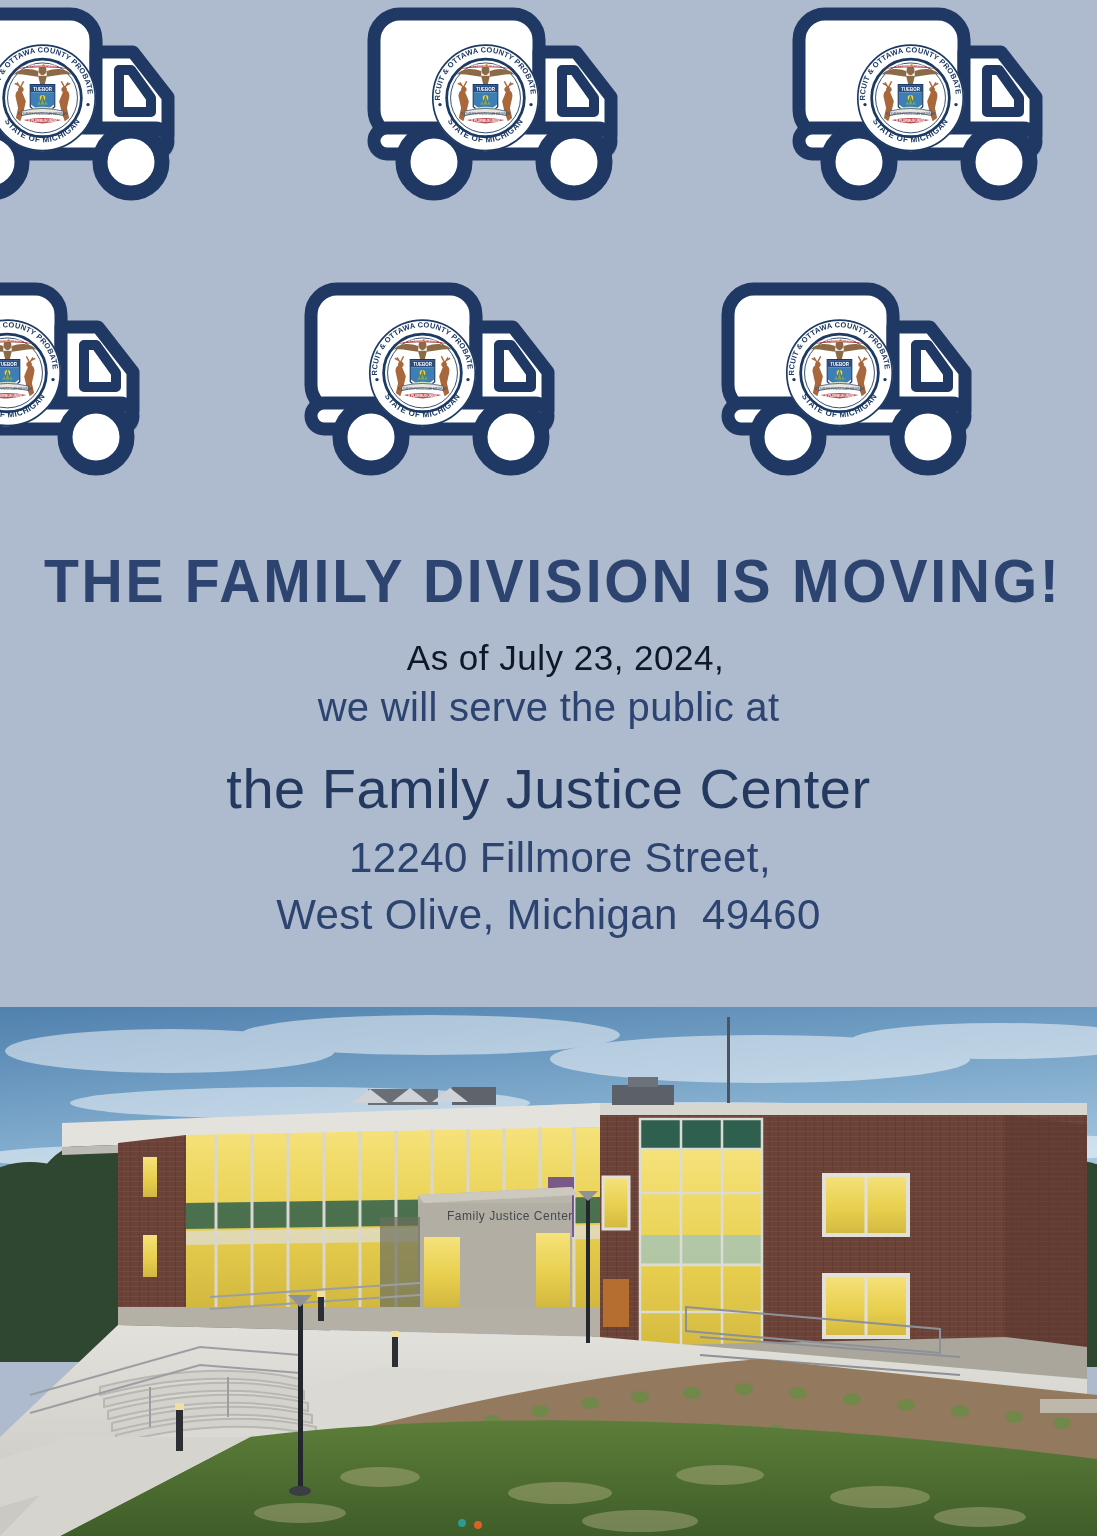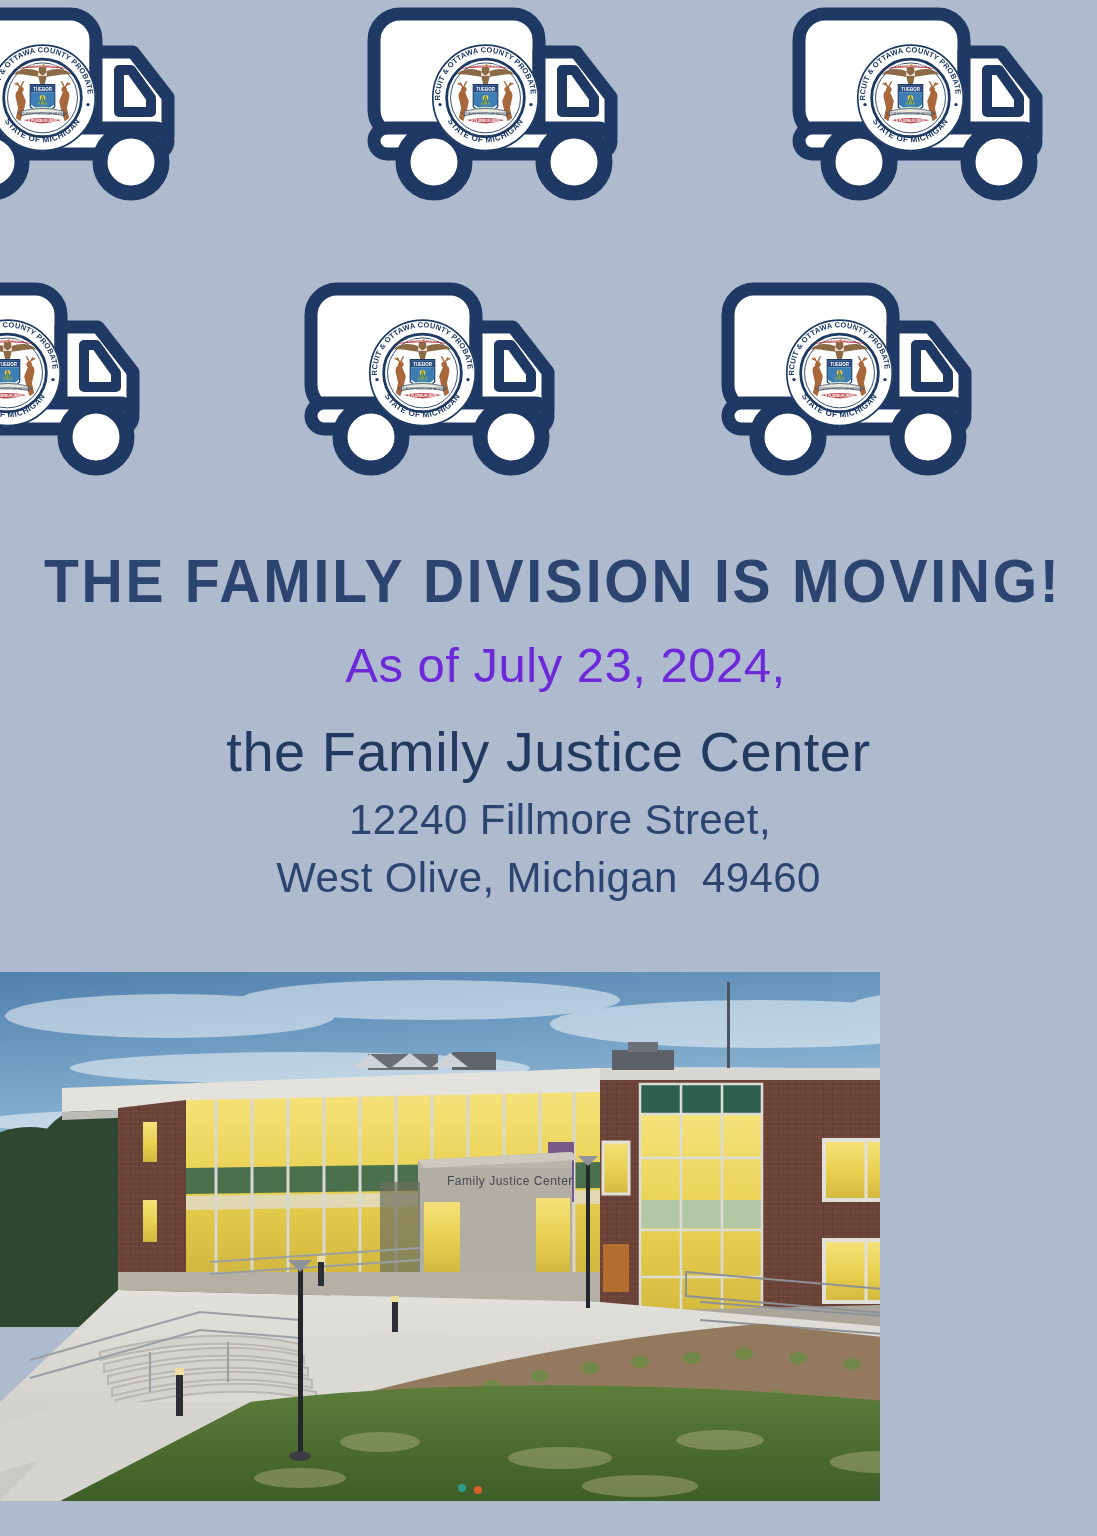--- a/index.html
+++ b/index.html
@@ -48,26 +48,26 @@
     font-size:62px;
     letter-spacing:3px;
     line-height:1;
     margin:0;
     padding-top:38px;
     transform:scaleX(0.92);
     color:#2d4470;
     white-space:nowrap;
   }
   .line-date{
-    font-size:49px;
+    font-size:35px;
     line-height:1.12;
     margin-top:26px;
     font-weight:400;
     letter-spacing:0.5px;
-    color:#6d28d9;
+    color:#0f172a;
     margin-left:34px;
   }
   .line-serve{
     font-size:40px;
     line-height:1.12;
     margin-top:8px;
     font-weight:400;
     letter-spacing:0.3px;
     color:#2d4470;
   }
@@ -93,22 +93,22 @@
     line-height:1.12;
     margin-top:10px;
     font-weight:400;
     letter-spacing:0.4px;
     color:#2d4470;
     white-space:pre;
   }
 
   
   .photo{
-    position:absolute;left:0;top:972px;
-    width:880px;height:529px;
+    position:absolute;left:0;top:1007px;
+    width:1097px;height:529px;
     overflow:hidden;
   }
   .photo svg{display:block;width:1097px;height:529px;}
 </style>
 </head>
 <body>
 
 <div class="poster">
 
   <div class="truck-band">
@@ -580,20 +580,21 @@
     <path d="M66,140 Q100,132 134,140 Q100,152 66,140 Z" fill="#b4393f" opacity="0.9"></path>
     <text x="100" y="143" text-anchor="middle" font-size="5.5" font-weight="bold" font-family="Liberation Sans, sans-serif" fill="#ffffff">E PLURIBUS UNUM</text>
   </svg>
         </div>
       </div>
   </div>
 
   <div class="text-block">
     <h1 class="headline">THE FAMILY DIVISION IS MOVING!</h1>
     <div class="line-date">As of July 23, 2024,</div>
+    <div class="line-serve">we will serve the public at</div>
     <div class="line-venue">the Family Justice Center</div>
     <div class="line-addr1">12240 Fillmore Street,</div>
     <div class="line-addr2">West Olive, Michigan  49460</div>
   </div>
 
   <div class="photo">
     <svg viewBox="0 0 1097 529" preserveAspectRatio="none">
       <defs>
         <linearGradient id="sky" x1="0" y1="0" x2="0.25" y2="1">
           <stop offset="0%" stop-color="#5080ae"></stop>

